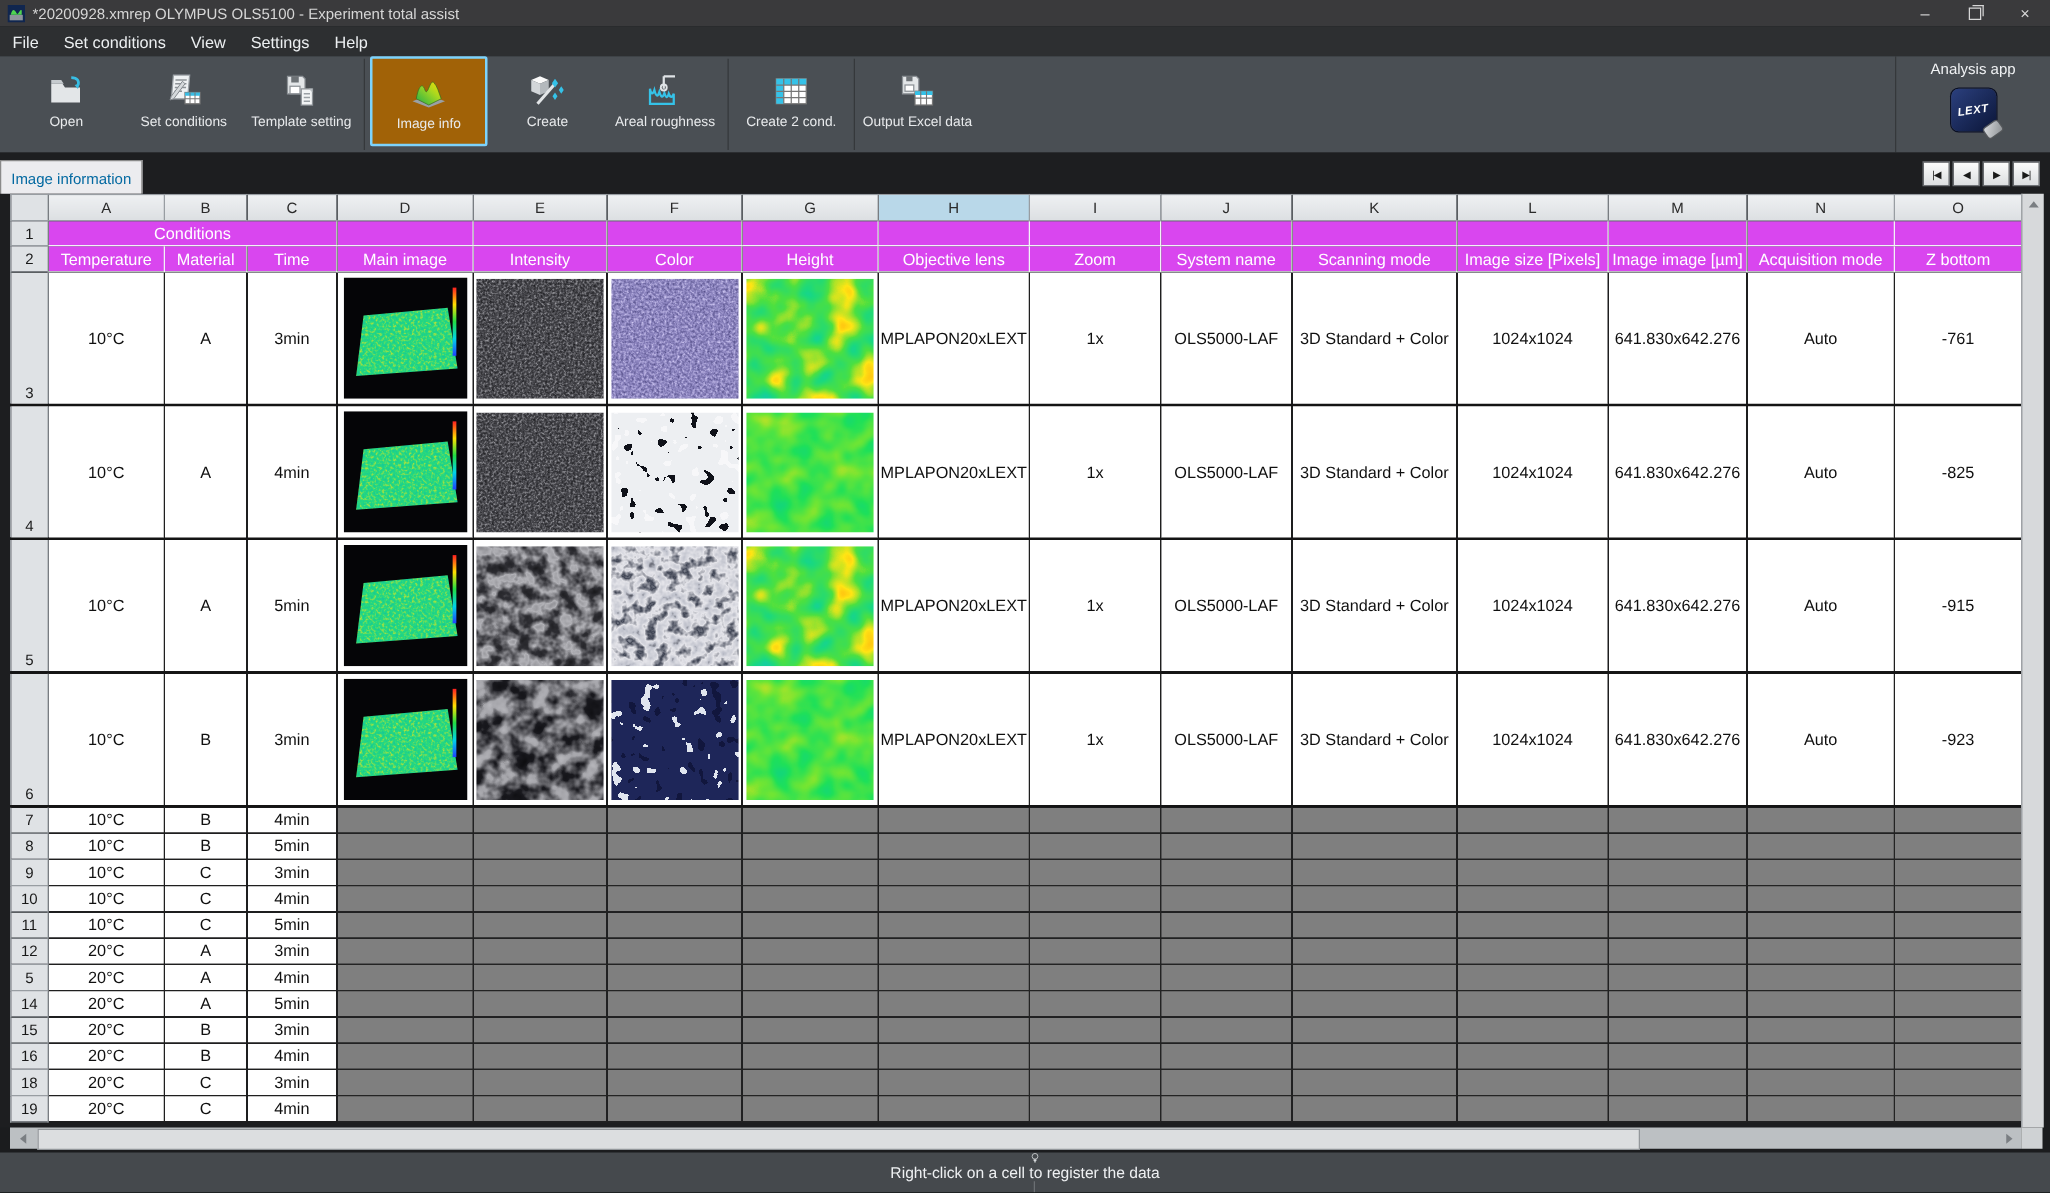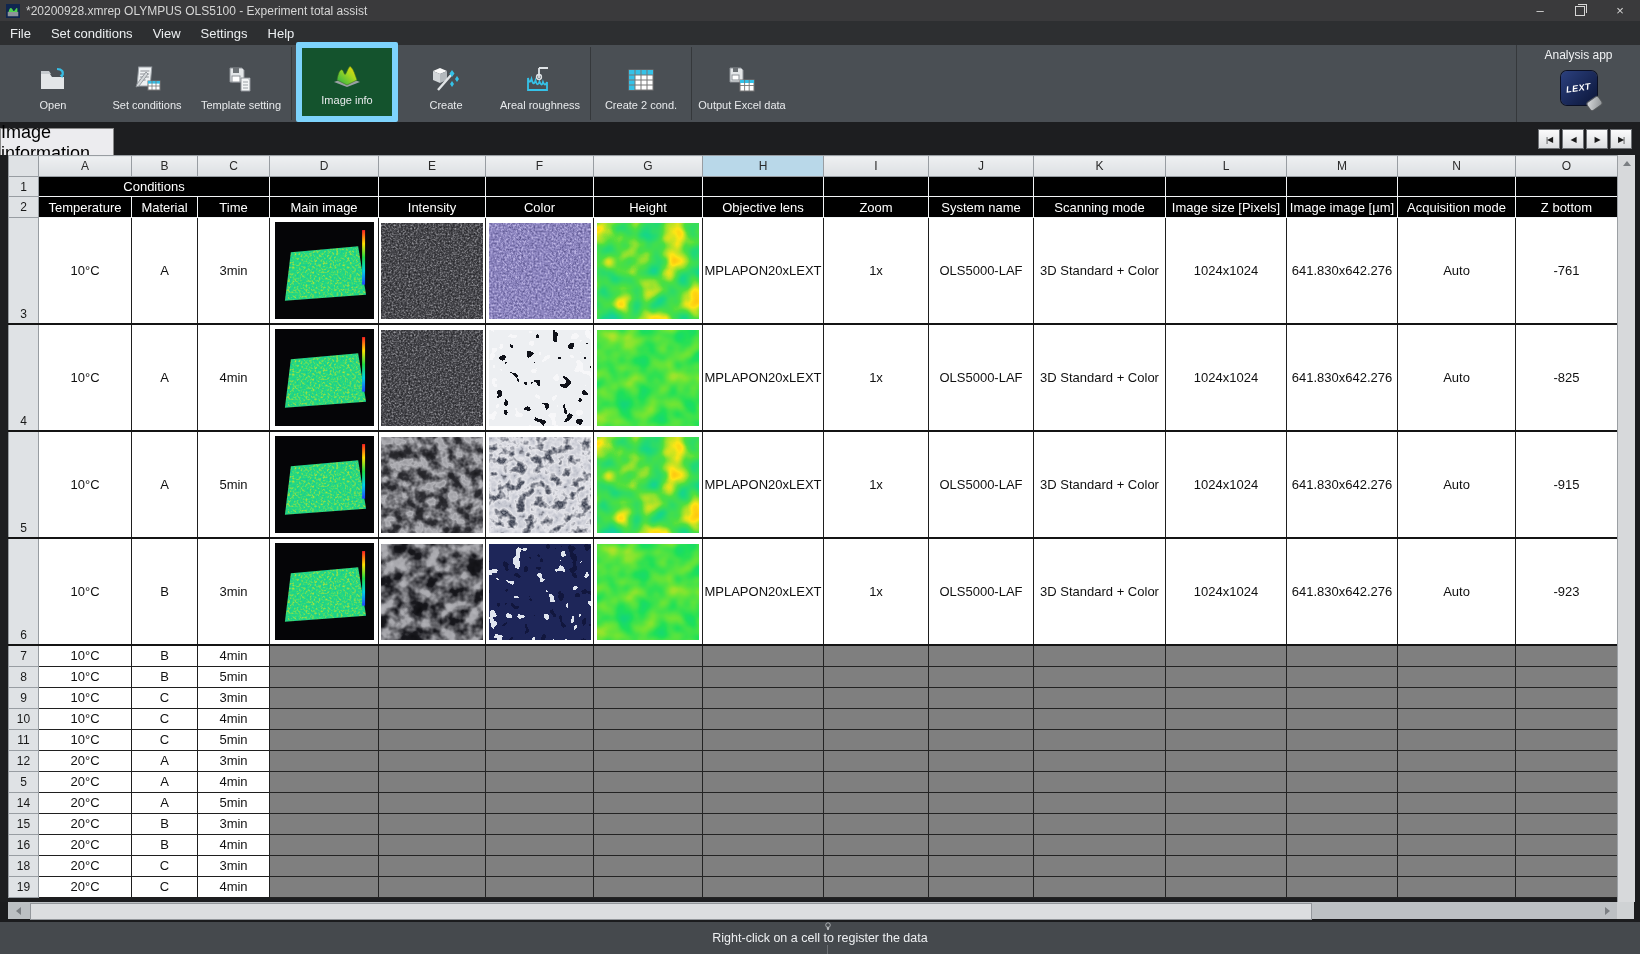--- a/index.html
+++ b/index.html
@@ -13,47 +13,47 @@
   .wc{width:40px;height:21px;display:flex;align-items:center;justify-content:center;color:#d6d6d6;font-size:13px;}
   .wc-restore-box{width:8px;height:8px;border:1px solid #d6d6d6;position:relative;background:#3a3a3c;}
   .wc-restore-box:before{content:"";position:absolute;left:2px;top:-3px;width:8px;height:8px;border:1px solid #d6d6d6;border-left:none;border-bottom:none;}
 
   
   .menubar{position:absolute;left:0;top:21px;width:1640px;height:24px;background:#2d2f31;display:flex;align-items:center;}
   .menu-item{color:#eceff1;font-size:13px;padding:0 10px;height:24px;display:flex;align-items:center;cursor:default;}
 
   
   .toolbar{position:absolute;left:0;top:45px;width:1640px;height:77px;background:#4a4f54;display:flex;align-items:stretch;border-bottom:1px solid #2a2c2e;}
-  .tb-main{display:flex;align-items:flex-end;padding-left:6px;}
+  .tb-main{display:flex;align-items:flex-start;padding-left:6px;}
   .tb-sep{width:1px;background:#35383b;height:73px;margin:2px 3px;align-self:center;}
   .tb-btn{width:90px;height:68px;margin:0 1px;display:flex;flex-direction:column;align-items:center;justify-content:center;border:1px solid transparent;border-radius:2px;}
   .tb-btn .tb-ico{width:34px;height:32px;display:flex;align-items:center;justify-content:center;}
   .tb-btn .tb-label{font-size:11px;color:#e8eaec;margin-top:3px;white-space:nowrap;}
-  .tb-btn.active{background:#14532d;border:6px solid #7dd3fc;}
+  .tb-btn.active{background:#a16207;border:2px solid #7dd3fc;}
   .analysis-panel{margin-left:auto;width:123px;border-left:1px solid #35383b;display:flex;flex-direction:column;align-items:center;padding-top:3px;}
   .analysis-label{font-size:12px;color:#f0f2f4;}
   .lext-icon{margin-top:9px;width:36px;height:34px;border-radius:6px;background:linear-gradient(135deg,#2b407e,#0b1538);display:flex;align-items:center;justify-content:center;position:relative;box-shadow:0 0 0 1px #0a0f24;}
   .lext-text{color:#fff;font-size:9px;font-style:italic;font-weight:bold;letter-spacing:.5px;transform:rotate(-8deg);}
   .lext-icon:after{content:"";position:absolute;right:-4px;bottom:-3px;width:13px;height:9px;background:linear-gradient(135deg,#d8dadc,#8f9396);transform:rotate(-35deg);border-radius:2px;box-shadow:0 0 0 1px #55585b;}
 
   
   .tabrow{position:absolute;left:0;top:122px;width:1640px;height:33px;background:#1d1e20;}
-  .tab{position:absolute;left:0;top:6px;width:112px;height:27px;background:#ececef;color:#000000;font-size:18px;display:flex;align-items:center;justify-content:center;border:1px solid #8a8a8a;border-bottom:none;}
+  .tab{position:absolute;left:0;top:6px;width:112px;height:27px;background:#ececef;color:#0369a1;font-size:12px;display:flex;align-items:center;justify-content:center;border:1px solid #8a8a8a;border-bottom:none;}
   .pager{position:absolute;right:8px;top:7px;display:flex;gap:2px;}
   .pgbtn{width:20px;height:18px;background:linear-gradient(#fbfbfb,#dcdee0);border:1px solid #6f7276;display:flex;align-items:center;justify-content:center;font-size:8px;color:#1a1a1a;letter-spacing:-1px;}
 
   
   .grid-clip{position:absolute;left:0;top:155px;width:1617px;height:747px;overflow:hidden;background:#1d1e20;}
   table.sheet{border-collapse:collapse;table-layout:fixed;width:1609px;margin-left:8px;background:#1d1e20;}
   table.sheet td,table.sheet th{overflow:hidden;white-space:nowrap;padding:0;font-weight:normal;}
   .gut{background:#dfe2e5;border:1px solid #989da2;font-size:12px;color:#191919;text-align:center;}
   .letter{background:linear-gradient(#eef0f2,#dcdfe2);border:1px solid #989da2;font-size:12px;color:#2a2a2a;text-align:center;height:20px;}
   .letter.sel{background:#b9d8e9;}
   tr.r-letters th.corner{height:20px;}
-  .navy{background:#000000;color:#ffffff;font-weight:bold;font-size:13px;text-align:center;border:1px solid #f2f4f6;}
+  .navy{background:#d946ef;color:#ffffff;font-weight:bold;font-size:13px;text-align:center;border:1px solid #f2f4f6;}
   tr.r-cond > *{height:19px;}
   tr.r-head > *{height:20px;}
   .val{background:#ffffff;border:1px solid #1f1f1f;color:#101010;font-size:13px;text-align:center;}
   .empty{background:#7f7f7f;border:1px solid #232323;}
   tr.img-row{height:106px;}
   tr.img-row > *{border-bottom:2px solid #141414;}
   tr.img-row th.gut{vertical-align:bottom;padding-bottom:2px;}
   tr.cond-row{height:21px;}
   .imgcell{background:#ffffff;border:1px solid #1f1f1f;padding:0;text-align:center;vertical-align:middle;}
   .th{display:block;width:102px;height:96px;margin:4px auto;}

